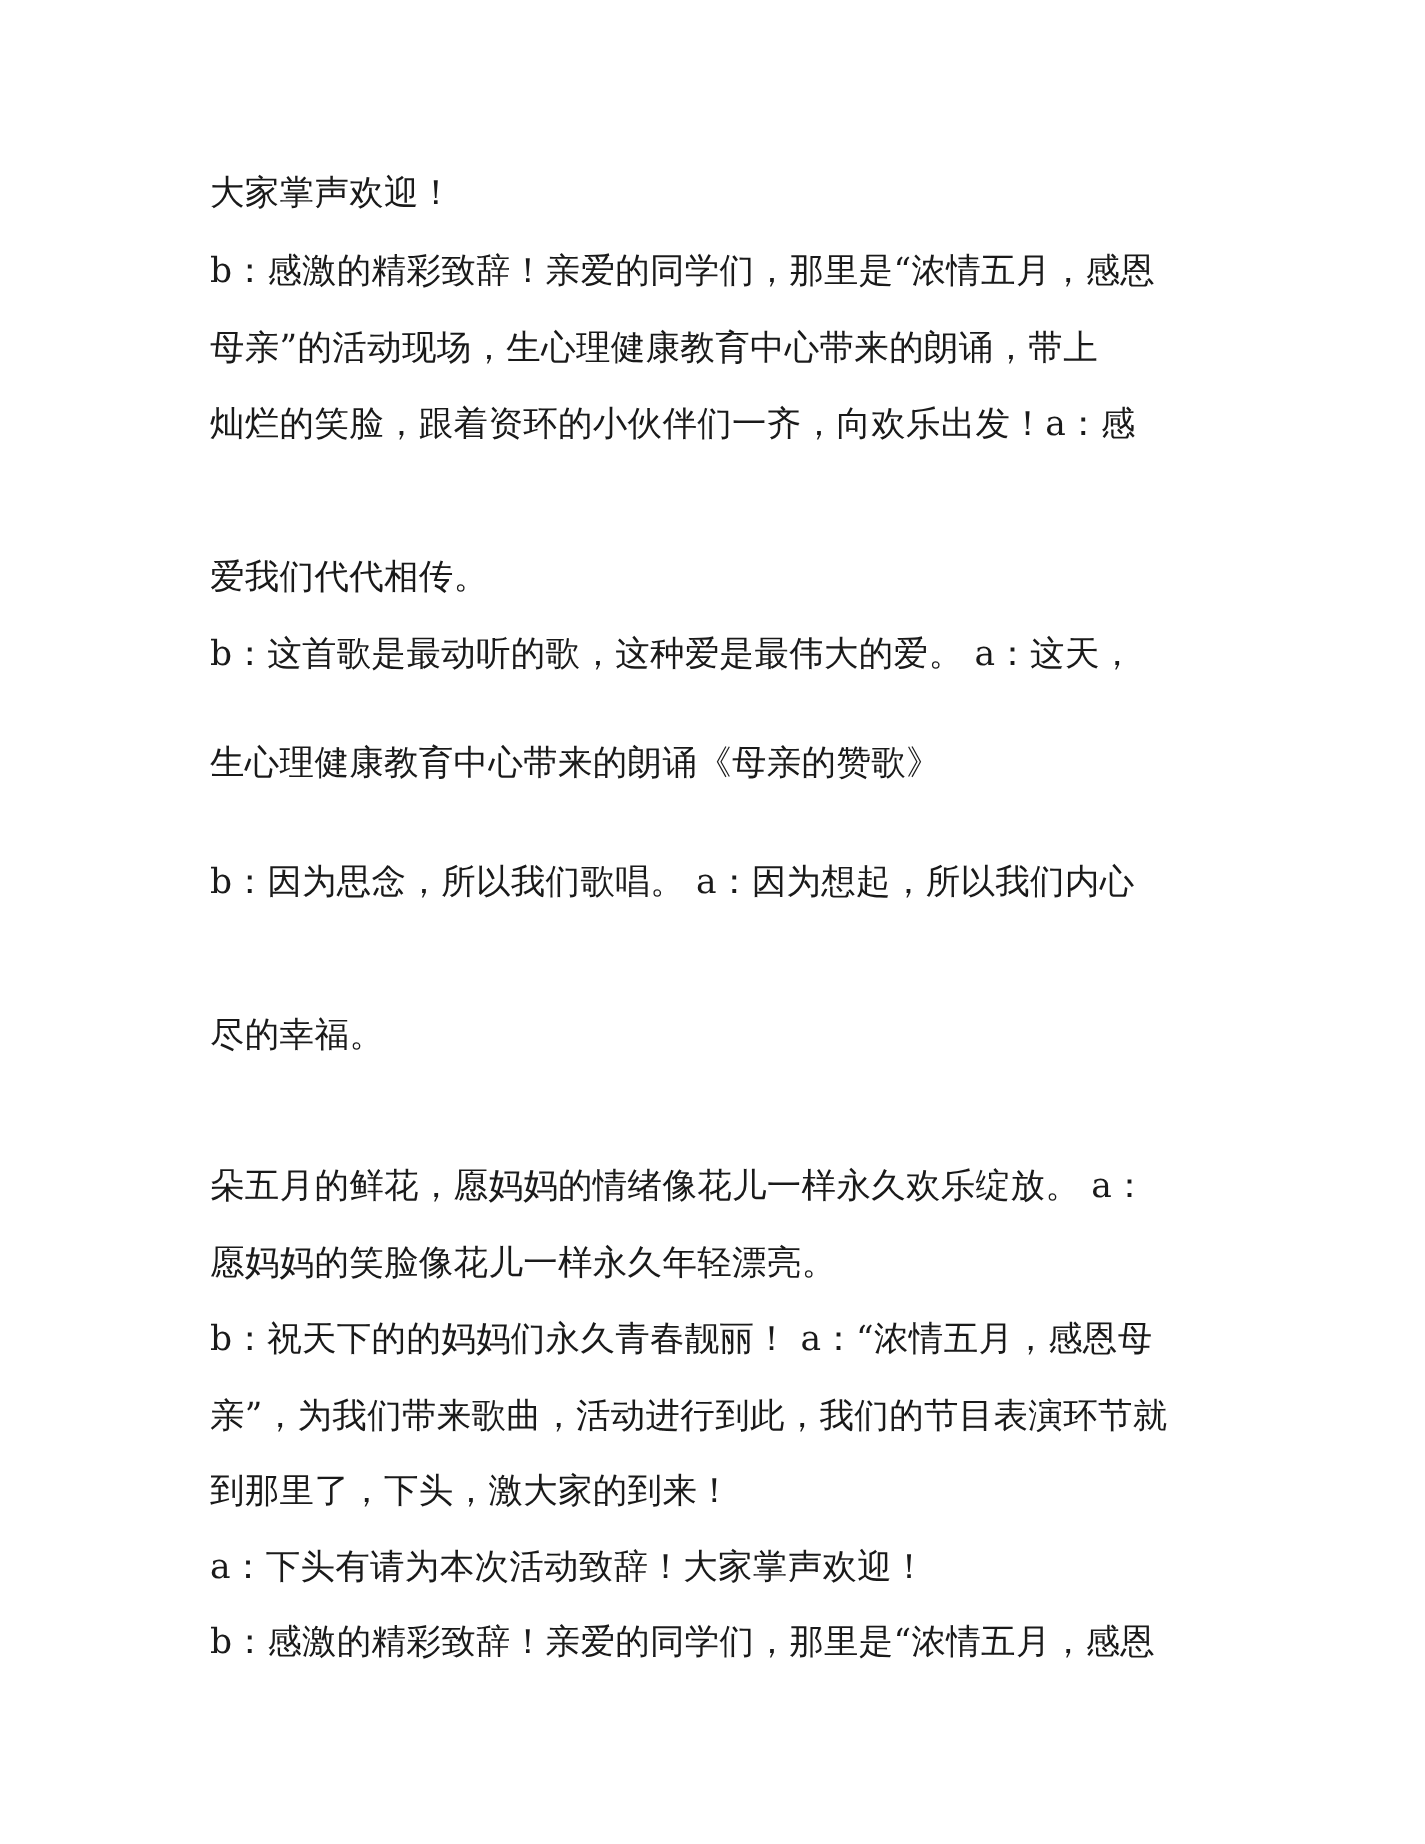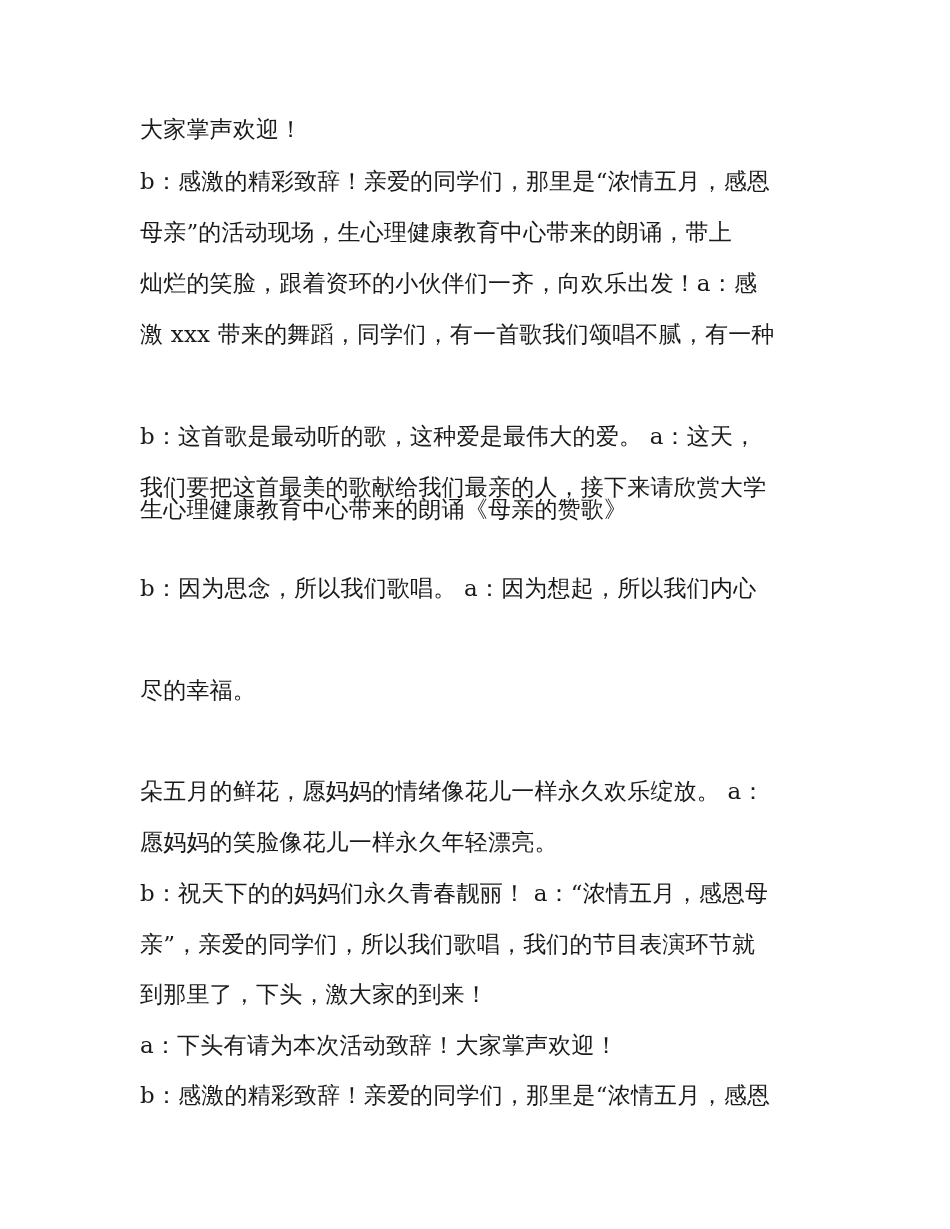--- a/index.html
+++ b/index.html
@@ -33,26 +33,25 @@
     }
   </style>
 </head>
 <body>
 
 <div class="page">
   <div class="line" style="top:114px">大家掌声欢迎！</div>
   <div class="line" style="top:166px">b：感激的精彩致辞！亲爱的同学们，那里是“浓情五月，感恩</div>
   <div class="line" style="top:217px">母亲”的活动现场，生心理健康教育中心带来的朗诵，带上</div>
   <div class="line" style="top:268px">灿烂的笑脸，跟着资环的小伙伴们一齐，向欢乐出发！a：感</div>
-  <div class="line" style="top:319px">激 xxx 带来的舞蹈，同学们，有一首歌我们颂唱不腻，有一种</div>
+  <div class="line" style="top:370px">爱我们代代相传。</div>
   <div class="line" style="top:421px">b：这首歌是最动听的歌，这种爱是最伟大的爱。 a：这天，</div>
-  <div class="line" style="top:472px">我们要把这首最美的歌献给我们最亲的人，接下来请欣赏大学</div>
   <div class="line" style="top:494px">生心理健康教育中心带来的朗诵《母亲的赞歌》</div>
   <div class="line" style="top:573px">b：因为思念，所以我们歌唱。 a：因为想起，所以我们内心</div>
   <div class="line" style="top:675px">尽的幸福。</div>
   <div class="line" style="top:776px">朵五月的鲜花，愿妈妈的情绪像花儿一样永久欢乐绽放。 a：</div>
   <div class="line" style="top:827px">愿妈妈的笑脸像花儿一样永久年轻漂亮。</div>
   <div class="line" style="top:878px">b：祝天下的的妈妈们永久青春靓丽！ a：“浓情五月，感恩母</div>
-  <div class="line" style="top:929px">亲”，亲爱的同学们，所以我们歌唱，我们的节目表演环节就</div>
+  <div class="line" style="top:929px">亲”，为我们带来歌曲，活动进行到此，我们的节目表演环节就</div>
   <div class="line" style="top:979px">到那里了，下头，激大家的到来！</div>
   <div class="line" style="top:1030px">a：下头有请为本次活动致辞！大家掌声欢迎！</div>
   <div class="line" style="top:1080px">b：感激的精彩致辞！亲爱的同学们，那里是“浓情五月，感恩</div>
 </div>
 
 </body></html>

